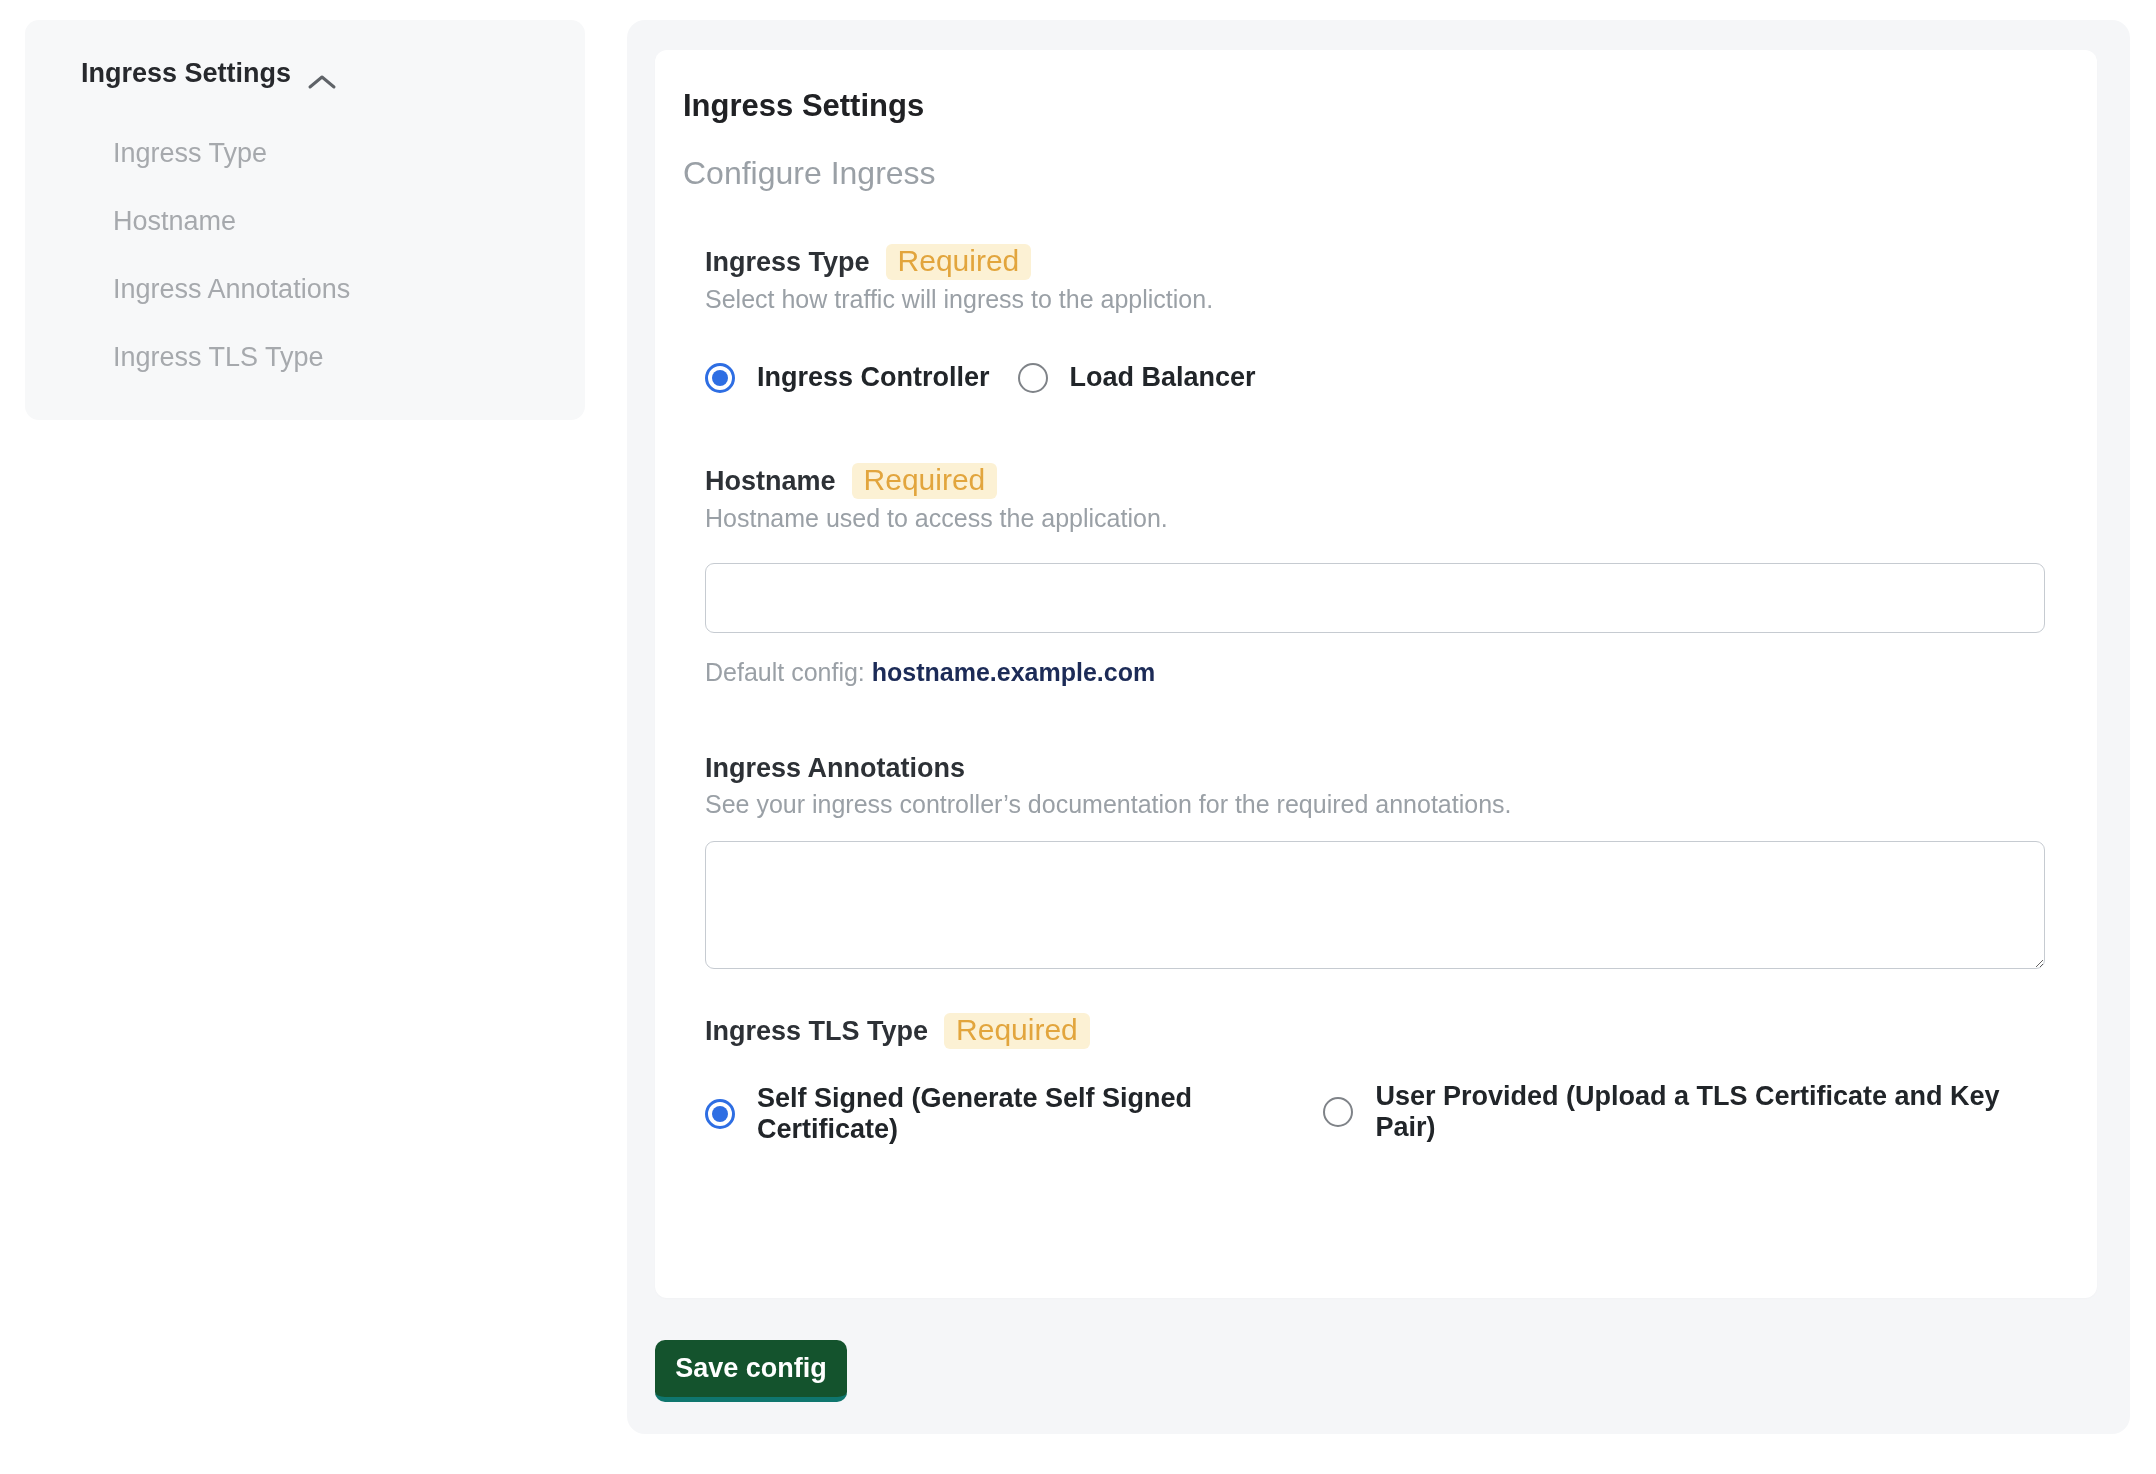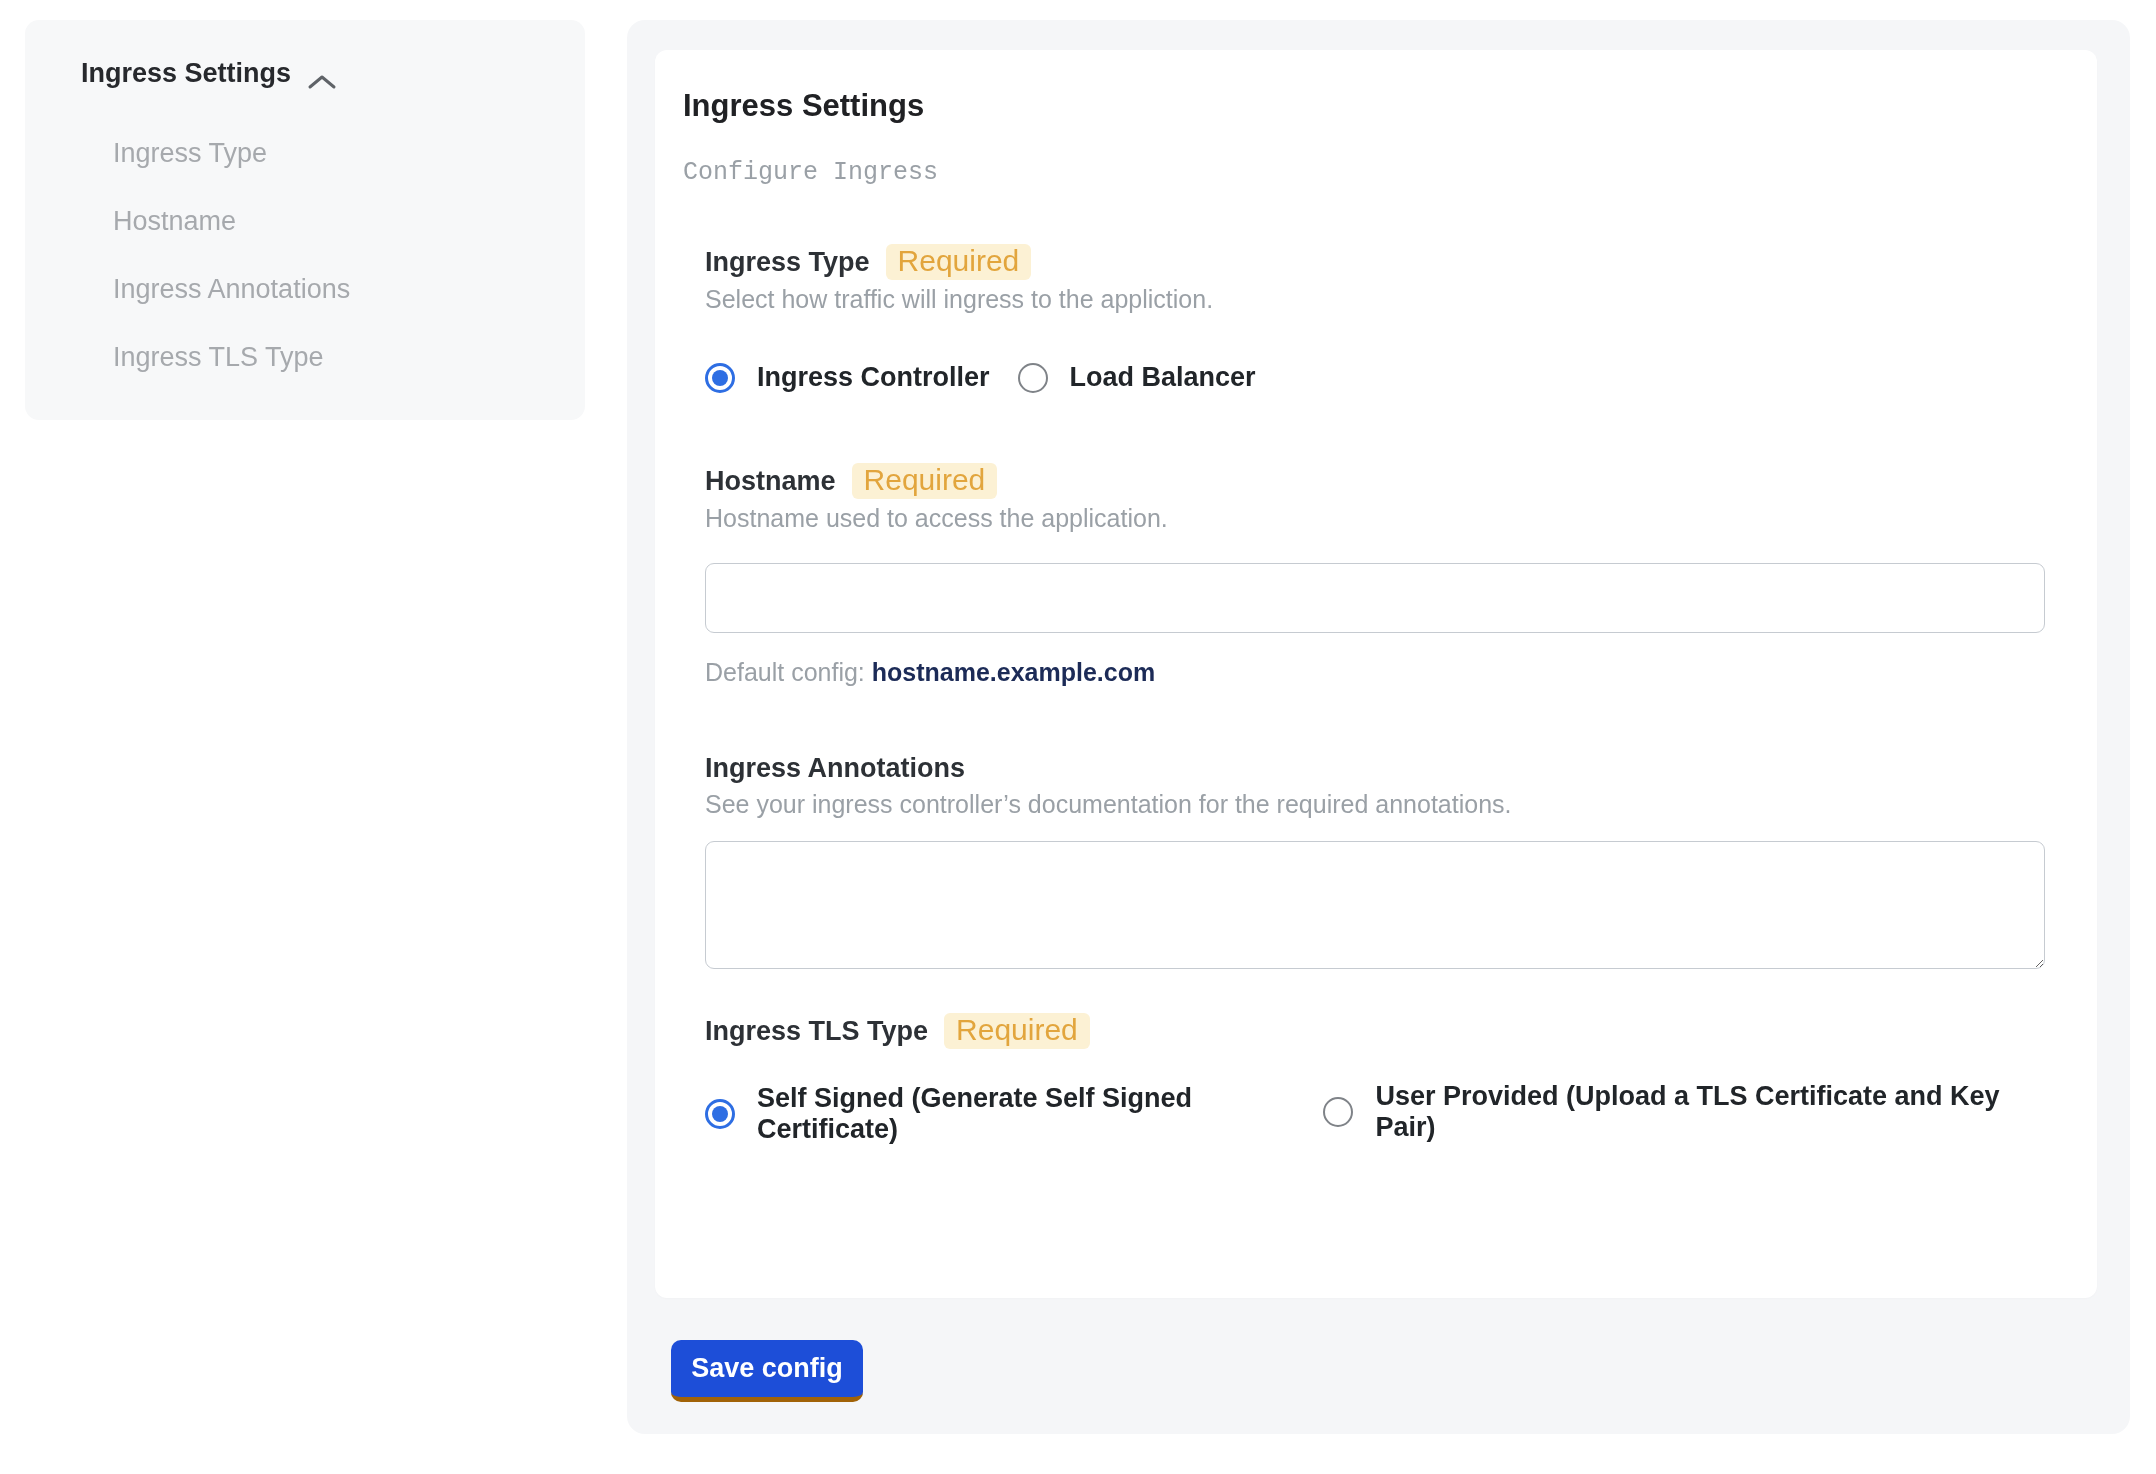--- a/index.html
+++ b/index.html
@@ -33,21 +33,21 @@
     background:#f5f6f8; border-radius:18px;
     padding:30px 30px 0 28px;
   }
   .card {
     background:#ffffff; border-radius:12px;
     width:1442px; height:1248px;
     padding:38px 50px 0 28px;
     box-shadow:0 1px 2px rgba(0,0,0,0.02);
   }
   .card-title { font-size:31px; font-weight:700; color:#202124; line-height:36px; }
-  .card-subtitle { margin-top:34px; font-size:25px; color:#9aa0a6; line-height:30px;font-family:Liberation Mono, monospace; }
+  .card-subtitle { margin-top:34px; font-size:32px; color:#9aa0a6; line-height:30px; }
 
   .section { margin-left:22px; }
   .label-row { display:flex; align-items:center; gap:16px; }
   .field-label { font-size:27px; font-weight:600; color:#2d3136; line-height:34px; }
   .badge {
     background:#fcf1d4; color:#e2a53d;
     font-size:30px; font-weight:400;
     padding:4px 12px 6px; border-radius:6px; line-height:26px;
   }
   .help { margin-top:4px; font-size:25px; color:#9aa0a6; line-height:30px; }
@@ -83,26 +83,26 @@
     font-size:26px; padding:14px 20px; color:#202124; outline:none;
     resize:both; display:block; font-family:"Liberation Sans","DejaVu Sans",sans-serif;
   }
 
   .sec-tls { margin-top:44px; }
   .tls-options { display:flex; flex-direction:row;justify-content:center; }
   .tls-opt-1 { margin-top:34px; }
   .tls-opt-2 { margin-top:30px; }
 
   .save-btn {
-    margin-top:42px; margin-left:16px;
+    margin-top:42px; margin-left:0;
     width:192px; height:62px;
-    background:#1d4ed8; color:#ffffff;
+    background:#14532d; color:#ffffff;
     font-size:27px; font-weight:700;
     font-family:"Liberation Sans","DejaVu Sans",sans-serif;
-    border:none; border-bottom:5px solid #a16207;
+    border:none; border-bottom:5px solid #0f766e;
     border-radius:10px; cursor:pointer;
   }
 </style>
 </head>
 <body>
 
 <div class="layout">
 
   <nav class="sidebar">
     <div class="sidebar-header">

